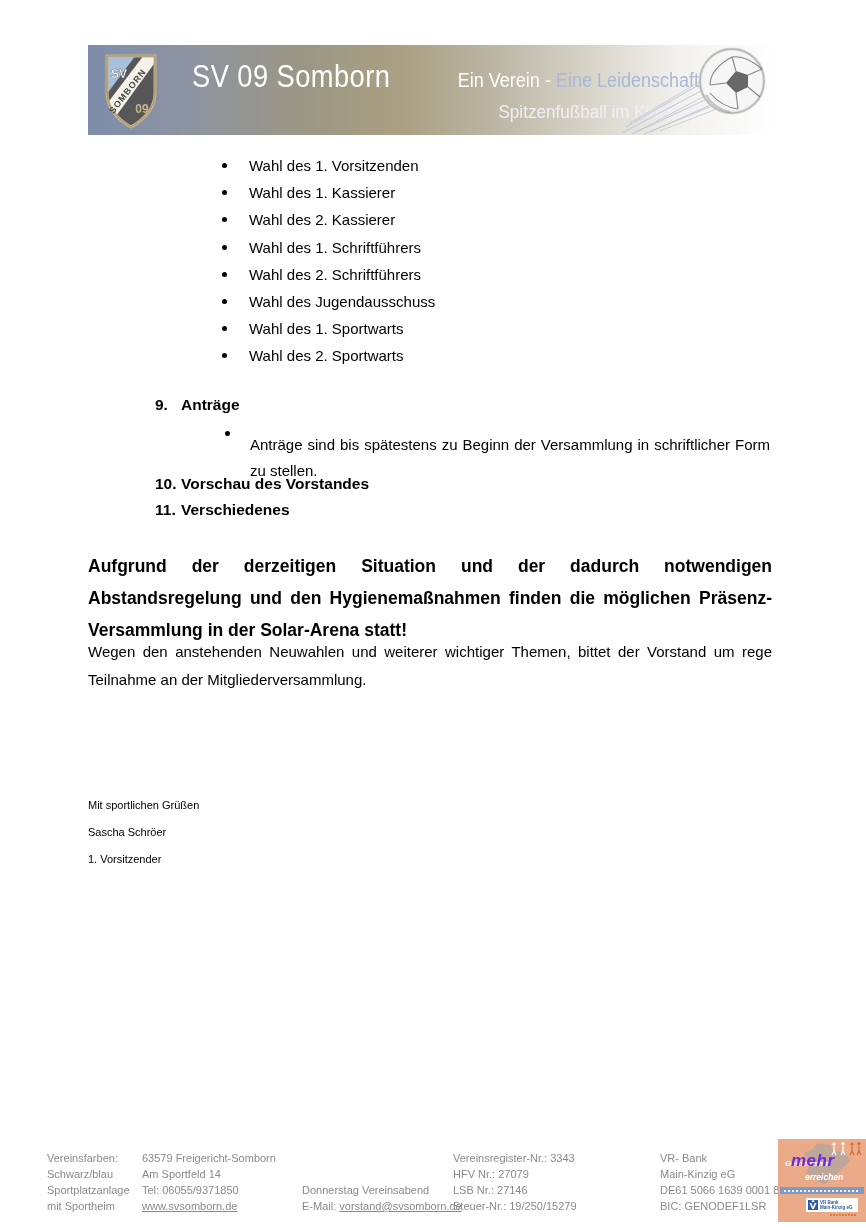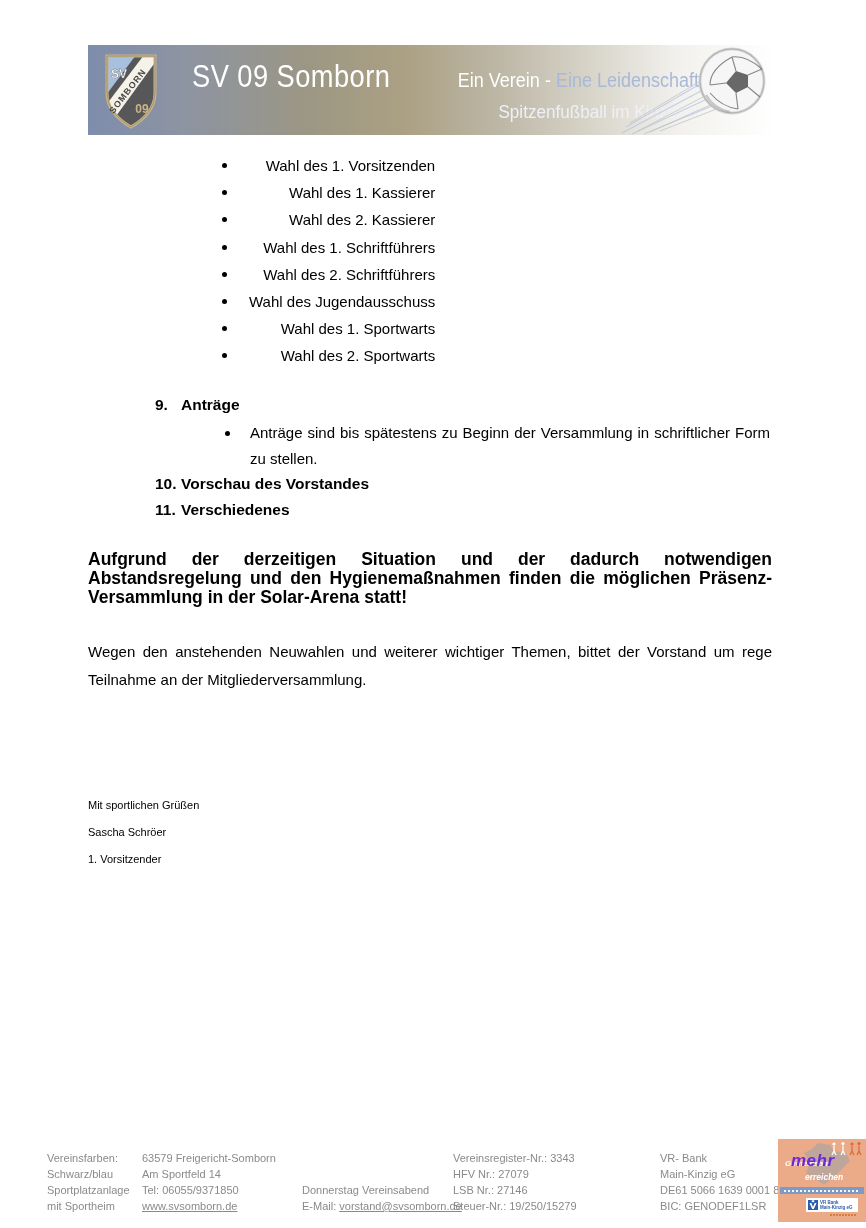--- a/index.html
+++ b/index.html
@@ -18,33 +18,33 @@
   }
   .tagline-block{position:absolute;left:288px;top:0;width:340px;height:90px;text-align:right;}
   .tagline-line1{position:absolute;left:0;top:24px;width:100%;font-size:20px;white-space:nowrap;transform:scaleX(.9);}
   .tagline-white{color:#ffffff;}
   .tagline-blue{color:#a9b8d8;}
   .tagline-line2{position:absolute;left:0;top:56px;width:100%;font-size:19px;color:#eef0f6;white-space:nowrap;transform:scaleX(.9);}
   .shield{position:absolute;left:15px;top:6px;}
   .football{position:absolute;right:0;top:0;}
   
   .bullet-list{position:absolute;left:222px;top:152px;}
-  .b-row{height:27.2px;display:flex;align-items:center;justify-content:space-between;}
+  .b-row{height:27.2px;display:flex;align-items:center;}
   .dot{width:5px;height:5px;border-radius:50%;background:#000;flex:0 0 auto;margin-right:22px;}
   .b-row span{font-size:15px;}
   
   .num-row{position:absolute;left:155px;display:flex;font-weight:bold;font-size:15.5px;}
   .num{width:26px;flex:0 0 auto;}
   .note-wrap{position:absolute;left:225px;top:420px;width:546px;display:flex;}
   .note-wrap .dot{margin-top:11px;margin-right:20px;}
-  .note-text{font-size:15px;line-height:26px;text-align:justify;width:520px;}
+  .note-text{font-size:15px;line-height:26px;text-align:justify;width:520px;margin-top:12px;}
   
   .emphasis{
     position:absolute;left:88px;top:550px;width:684px;
-    font-size:17.5px;font-weight:bold;line-height:19px;text-align:justify;
+    font-size:17.5px;font-weight:bold;line-height:32px;text-align:justify;
   }
   .paragraph{
     position:absolute;left:88px;top:638px;width:684px;
     font-size:15px;line-height:28px;text-align:justify;
   }
   .closing{position:absolute;left:88px;top:792px;font-size:11px;line-height:27px;}
   
   .footer{position:absolute;left:0;top:1150px;width:866px;font-size:11px;line-height:16px;color:#8a8a8a;}
   .fcol{position:absolute;top:0;white-space:nowrap;}
   .fcol1{left:47px;}

